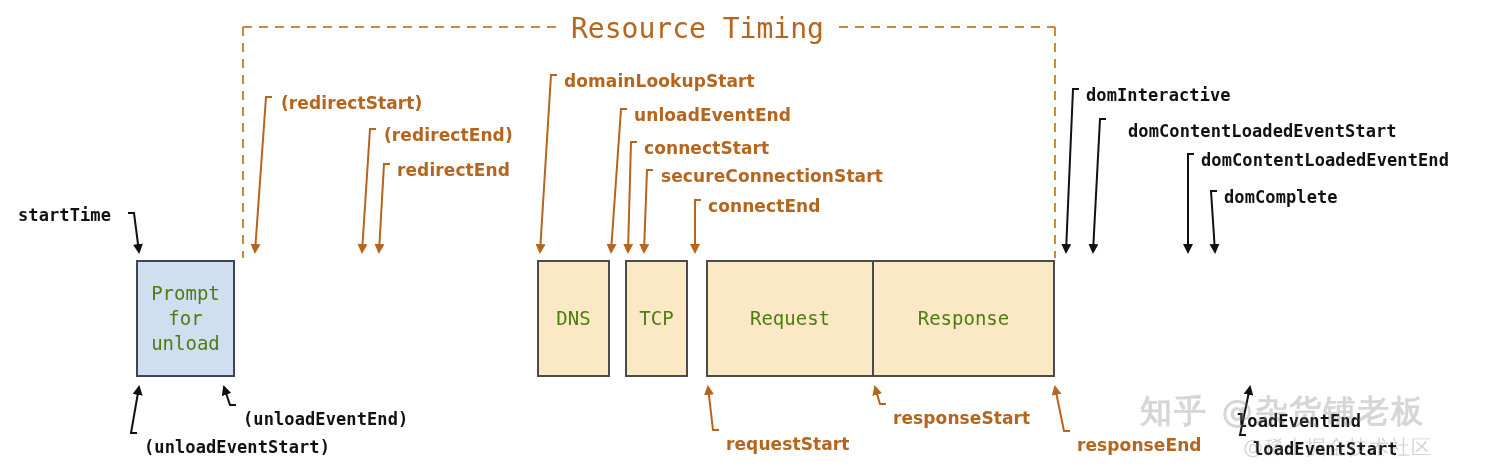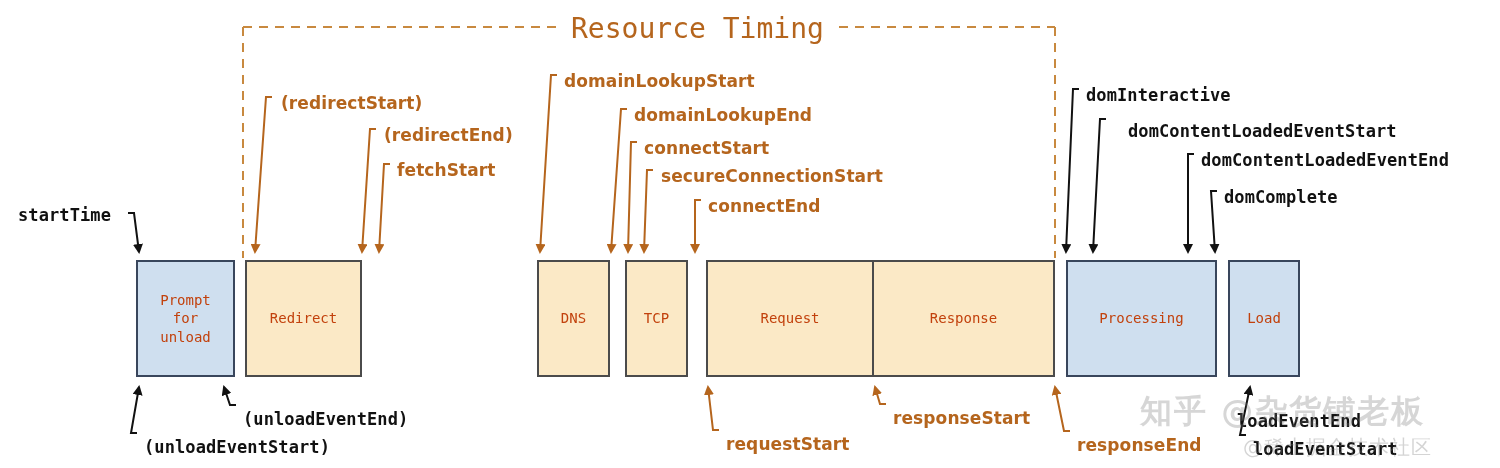--- a/index.html
+++ b/index.html
@@ -47,22 +47,22 @@
   }
 
   .phase {
     position: absolute;
     box-sizing: border-box;
     display: flex;
     align-items: center;
     justify-content: center;
     text-align: center;
     font-family: "DejaVu Sans Mono", monospace;
-    font-size: 14px;
-    color: #c2410c;
+    font-size: 19px;
+    color: #4d7c0f;
     line-height: 1.32;
     border: 2px solid #4b4b4b;
   }
   .phase.cream { background: #fbe9c6; border-color: #4b4b4b; }
   .phase.blue  { background: #cfdfef; border-color: #39465c; }
   .phase.no-right { border-right: none; }
 
   .watermark-main {
     position: absolute;
     font-family: "DejaVu Sans", sans-serif;
@@ -137,55 +137,46 @@
   </svg>
 
   <div class="rt-title" style="left:561px; top:12px;">Resource Timing</div>
 
   <div class="phase blue" style="left:136px;  top:260px; width:99px;  height:117px;">
     <span style="white-space:pre-line;">Prompt
 for
 unload</span>
   </div>
 
-  <div class="phase cream" style="left:245px;  top:260px; width:117px; height:117px;">
-    <span>Redirect</span>
-  </div>
 
 
   <div class="phase cream" style="left:537px;  top:260px; width:73px;  height:117px;">
     <span>DNS</span>
   </div>
 
   <div class="phase cream" style="left:625px;  top:260px; width:63px;  height:117px;">
     <span>TCP</span>
   </div>
 
   <div class="phase cream no-right" style="left:706px; top:260px; width:166px; height:117px;">
     <span>Request</span>
   </div>
 
   <div class="phase cream" style="left:872px;  top:260px; width:183px; height:117px;">
     <span>Response</span>
   </div>
 
-  <div class="phase blue" style="left:1066px; top:260px; width:151px; height:117px;">
-    <span>Processing</span>
-  </div>
 
-  <div class="phase blue" style="left:1228px; top:260px; width:72px;  height:117px;">
-    <span>Load</span>
-  </div>
 
   <div class="lbl lbl-black" style="left:18px;   top:205px;">startTime</div>
   <div class="lbl lbl-paren" style="left:281px;  top:93px;">(redirectStart)</div>
   <div class="lbl lbl-paren" style="left:384px;  top:125px;">(redirectEnd)</div>
-  <div class="lbl lbl-orange" style="left:397px;  top:160px;">fetchStart</div>
+  <div class="lbl lbl-orange" style="left:397px;  top:160px;">redirectEnd</div>
   <div class="lbl lbl-orange" style="left:564px;  top:71px;">domainLookupStart</div>
-  <div class="lbl lbl-orange" style="left:634px;  top:105px;">domainLookupEnd</div>
+  <div class="lbl lbl-orange" style="left:634px;  top:105px;">unloadEventEnd</div>
   <div class="lbl lbl-orange" style="left:644px;  top:138px;">connectStart</div>
   <div class="lbl lbl-orange" style="left:661px;  top:166px;">secureConnectionStart</div>
   <div class="lbl lbl-orange" style="left:708px;  top:196px;">connectEnd</div>
   <div class="lbl lbl-black" style="left:1086px; top:85px;">domInteractive</div>
   <div class="lbl lbl-black" style="left:1113px; top:121px;margin-left:15px;">domContentLoadedEventStart</div>
   <div class="lbl lbl-black" style="left:1201px; top:150px;">domContentLoadedEventEnd</div>
   <div class="lbl lbl-black" style="left:1224px; top:187px;">domComplete</div>
 
   <div class="lbl lbl-paren-black" style="left:144px;  top:437px;">(unloadEventStart)</div>
   <div class="lbl lbl-paren-black" style="left:243px;  top:409px;">(unloadEventEnd)</div>

